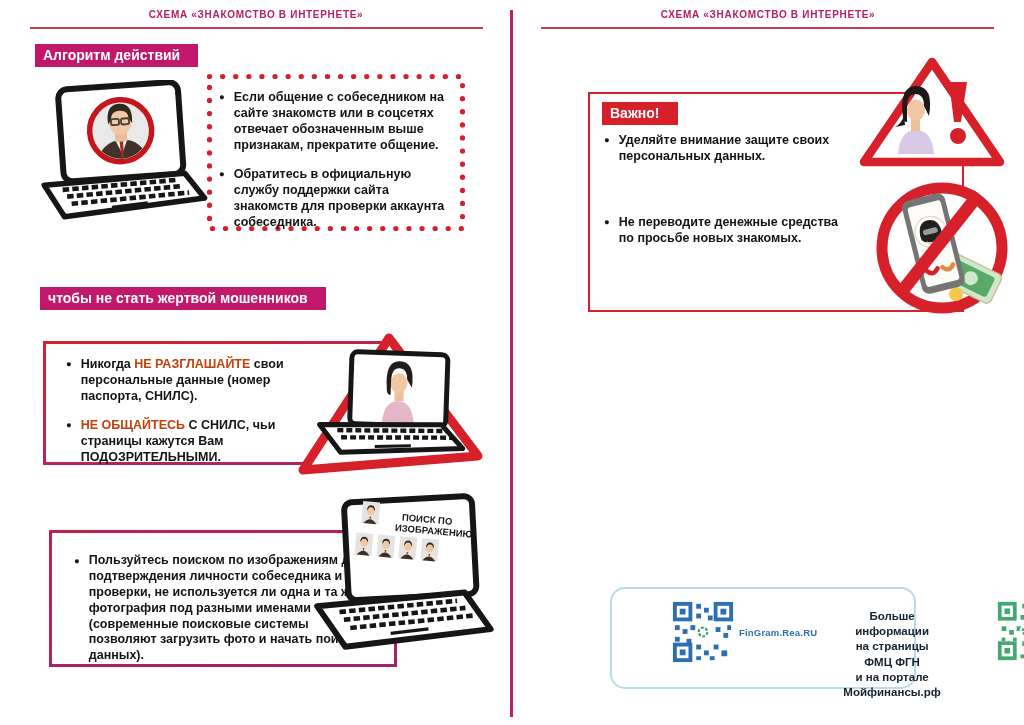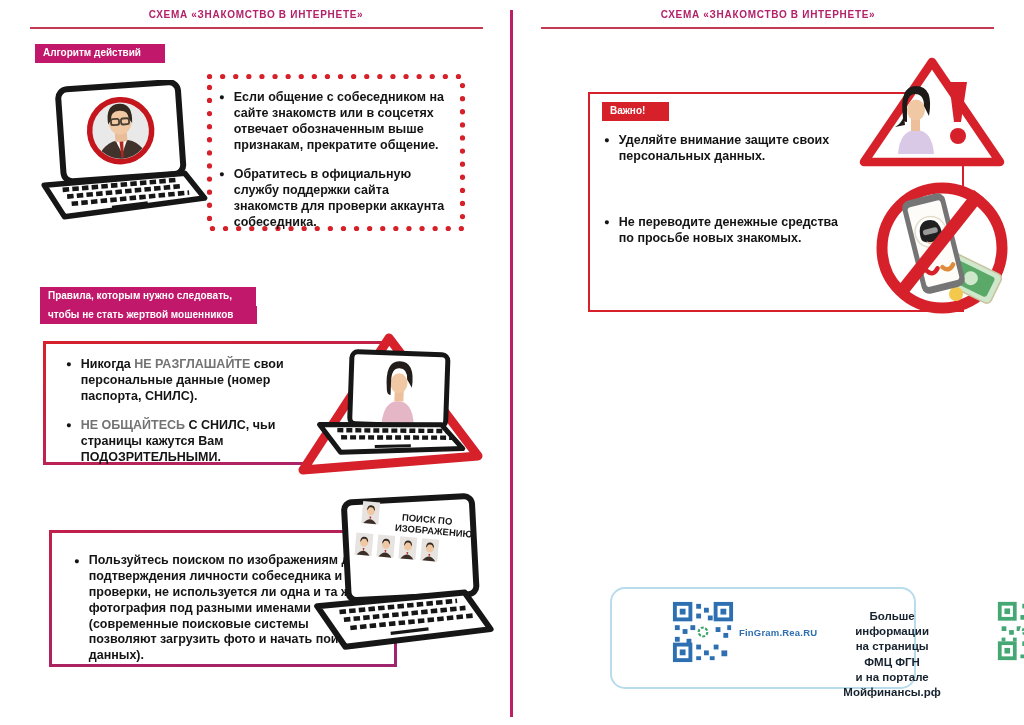--- a/index.html
+++ b/index.html
@@ -12,28 +12,28 @@
 
   .page-title {
     position:absolute; top:9px; width:512px; text-align:center;
     font-size:10px; font-weight:700; letter-spacing:.7px; color:#B42069;
   }
   .title-rule { position:absolute; top:27px; height:2px; background:#C43A55; }
 
   .divider { position:absolute; left:510px; top:10px; width:3px; height:707px; background:#BE1E66; }
 
   .tag-label {
-    background:#C2186B; color:#fff; font-weight:700; font-size:10px;
-    padding:3px 24px 4px 8px; width:fit-content; line-height:1.15;
+    background:#C2186B; color:#fff; font-weight:700; font-size:14px;
+    padding:3px 18px 4px 8px; width:fit-content; line-height:1.15;
   }
   .tag-label.red { background:#D6212B; }
 
   .bullet-item { display:flex; gap:9px; font-size:12.5px; font-weight:700; line-height:1.28; color:#141414; }
   .bullet-dot { font-size:9.5px; line-height:1; padding-top:3px; flex:0 0 auto; }
-  .hl { color:#737373; }
+  .hl { color:#c2410c; }
 
   .gbox { position:absolute; border:3px solid; background:transparent; }
   .gbox.b1 { border-image:linear-gradient(165deg,#D6212B 0%,#A9246F 100%) 1; }
   .gbox.b2 { border-image:linear-gradient(165deg,#C0204A 0%,#A0246F 100%) 1; }
 
   .important-box { position:absolute; border:2.5px solid #D6212B; background:#fff; }
 
   .qr-panel {
     position:absolute; border:2px solid #B9DCEC; border-radius:15px; background:#fff;
     display:flex; align-items:flex-start; padding:11px 14px 0 16px; gap:12px;
@@ -93,21 +93,20 @@
     <span class="bullet-dot">●</span>
     <span>Если общение с собеседником на сайте знакомств или в соцсетях отвечает обозначенным выше признакам, прекратите общение.</span>
   </div>
   <div class="bullet-item">
     <span class="bullet-dot">●</span>
     <span>Обратитесь в официальную службу поддержки сайта знакомств для проверки аккаунта собеседника.</span>
   </div>
 </div>
 
 <div class="abs" style="left:40px; top:287px;">
-  <div class="tag-label">Правила, которым нужно следовать,</div>
   <div class="tag-label">чтобы не стать жертвой мошенников</div>
 </div>
 
 <div class="gbox b1" style="left:43px; top:341px; width:340px; height:124px; padding:12px 0 0 20px;">
   <div class="bullet-item" style="width:236px; margin-bottom:13px;">
     <span class="bullet-dot">●</span>
     <span><span>Никогда </span><span class="hl">НЕ РАЗГЛАШАЙТЕ</span><span> свои персональные данные (номер паспорта, СНИЛС).</span></span>
   </div>
   <div class="bullet-item" style="width:236px;">
     <span class="bullet-dot">●</span>

